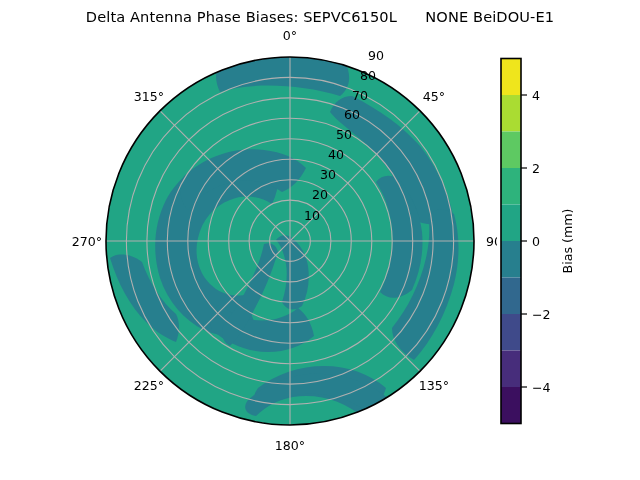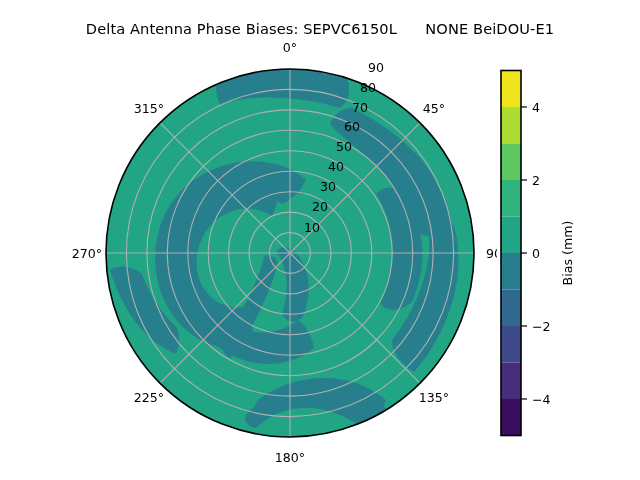--- a/index.html
+++ b/index.html
@@ -7,21 +7,20 @@
     padding: 0;
     background: #ffffff;
   }
   #root {
     position: relative;
     width: 640px;
     height: 468px;
     background: #ffffff;
     font-family: "DejaVu Sans", sans-serif;
     overflow: hidden;
-    margin-top: 12px;
   }
   #chart-title {
     position: absolute;
     left: 0;
     top: 8px;
     width: 640px;
     text-align: center;
     font-size: 14.6px;
     color: #000000;
     letter-spacing: 0.1px;

